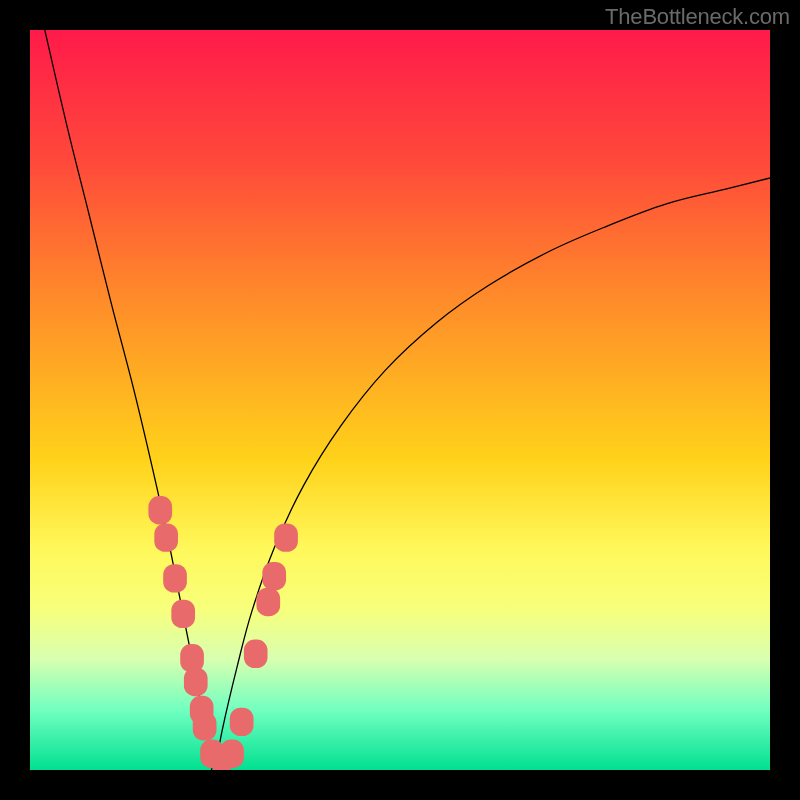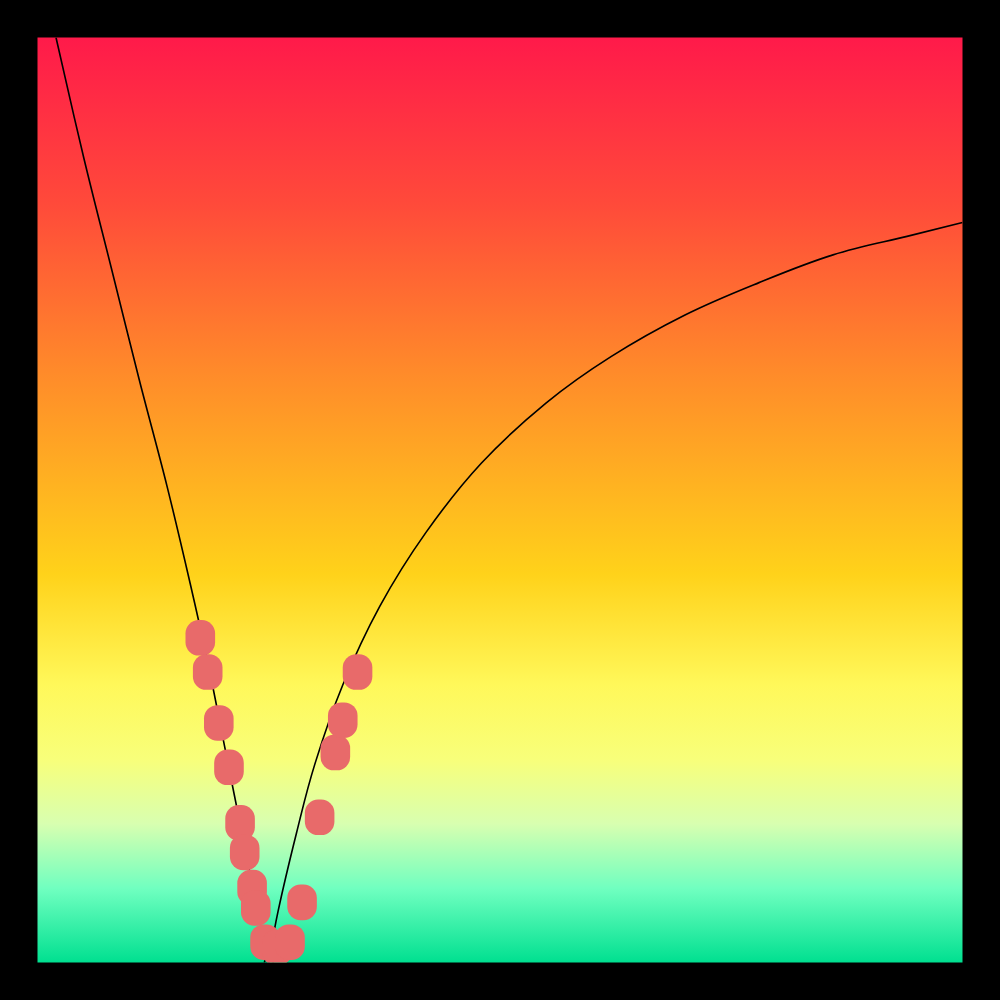--- a/index.html
+++ b/index.html
@@ -51,20 +51,21 @@
     font-size: 22px;
     font-weight: 500;
     letter-spacing: -0.2px;
     user-select: none;
   }
 </style>
 </head>
 <body>
 
 <div class="stage">
+  <div class="watermark">TheBottleneck.com</div>
 
   <div class="plot">
     <svg viewBox="0 0 100 100" preserveAspectRatio="none">
       <path fill="none" stroke="#000000" stroke-width="1.3" vector-effect="non-scaling-stroke" d="M 2.000 0.000 C 2.540 2.340 3.920 8.500 5.000 13.000 C 6.080 17.500 6.920 20.680 8.000 25.000 C 9.080 29.320 9.920 32.770 11.000 37.000 C 12.080 41.230 13.010 44.540 14.000 48.500 C 14.990 52.460 15.690 55.490 16.500 59.000 C 17.310 62.510 17.870 65.030 18.500 68.000 C 19.130 70.970 19.496 72.980 20.000 75.500 C 20.504 78.020 20.850 79.750 21.300 82.000 C 21.750 84.250 22.104 86.020 22.500 88.000 C 22.896 89.980 23.176 91.434 23.500 93.000 C 23.824 94.566 24.030 95.440 24.300 96.700 C 24.570 97.960 24.874 99.406 25.000 100.000"></path>
       <path fill="none" stroke="#000000" stroke-width="1.3" vector-effect="non-scaling-stroke" d="M 25.000 100.000 C 25.180 99.010 25.460 97.020 26.000 94.500 C 26.540 91.980 27.280 88.880 28.000 86.000 C 28.720 83.120 29.100 81.380 30.000 78.500 C 30.900 75.620 31.740 73.060 33.000 70.000 C 34.260 66.940 35.380 64.470 37.000 61.500 C 38.620 58.530 40.020 56.290 42.000 53.500 C 43.980 50.710 45.660 48.520 48.000 46.000 C 50.340 43.480 52.480 41.570 55.000 39.500 C 57.520 37.430 59.300 36.210 62.000 34.500 C 64.700 32.790 67.120 31.440 70.000 30.000 C 72.880 28.560 75.120 27.670 78.000 26.500 C 80.880 25.330 83.120 24.400 86.000 23.500 C 88.880 22.600 91.480 22.130 94.000 21.500 C 96.520 20.870 98.920 20.270 100.000 20.000"></path>
       <path fill="none" stroke="#000000" stroke-width="1.3" vector-effect="non-scaling-stroke" d="M 24.500 100 L 25.000 99 L 25.500 100"></path>
       <g>
           <rect x="16.000" y="62.980" width="3.200" height="3.840" rx="1.440" fill="#e86a6a"></rect>
           <rect x="16.800" y="66.680" width="3.200" height="3.840" rx="1.440" fill="#e86a6a"></rect>
           <rect x="18.000" y="72.180" width="3.200" height="3.840" rx="1.440" fill="#e86a6a"></rect>

